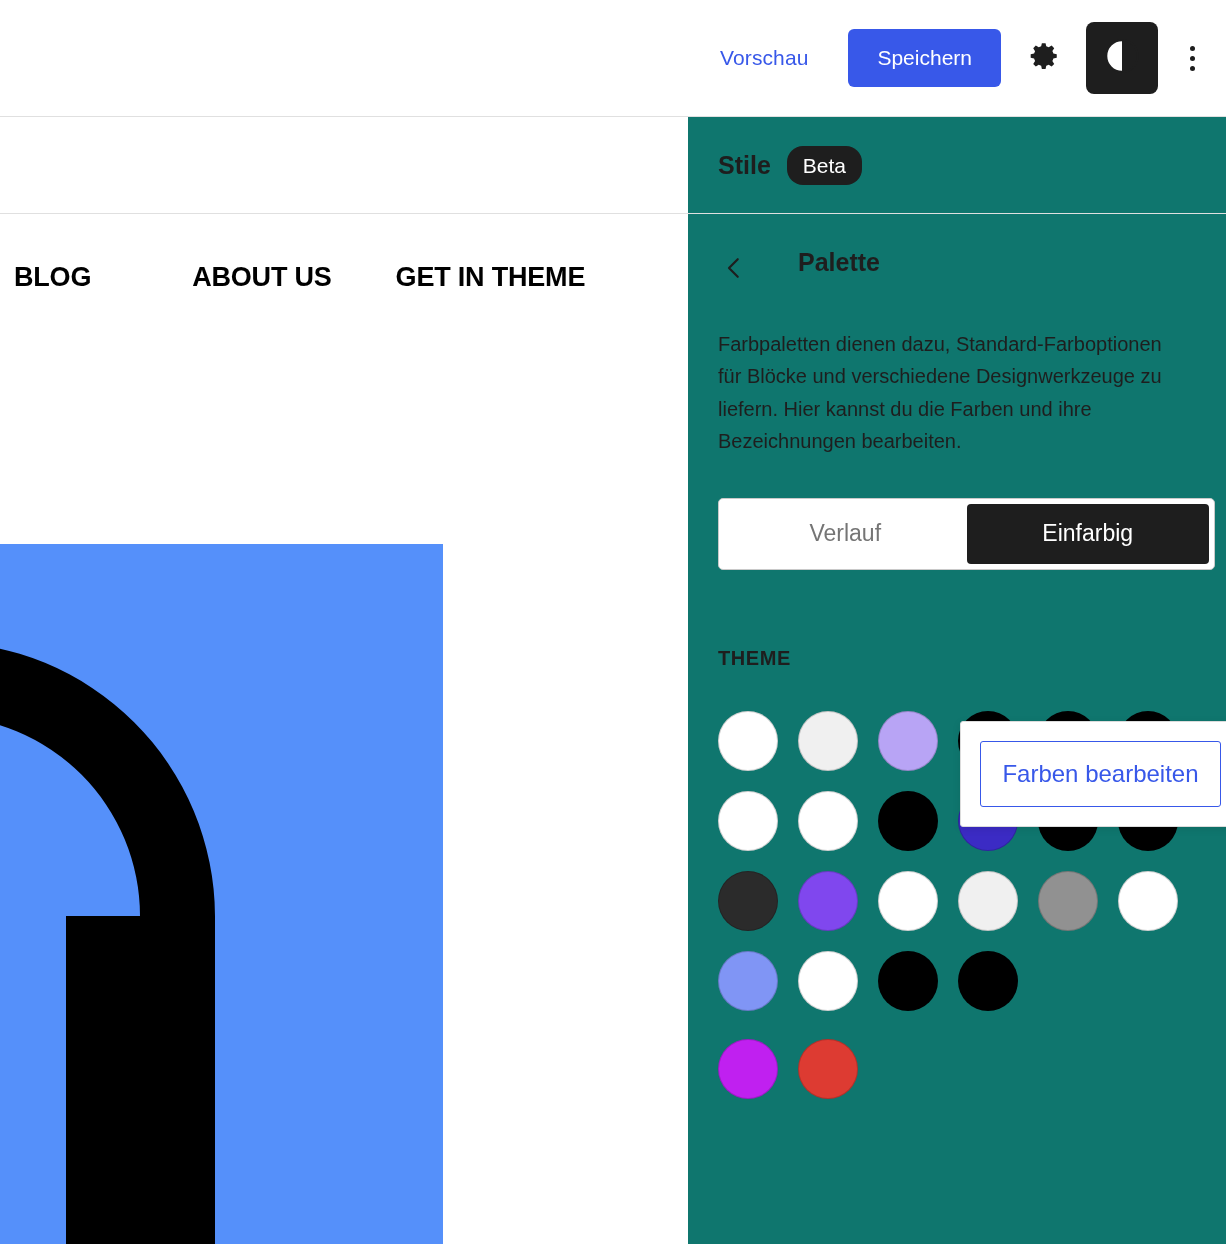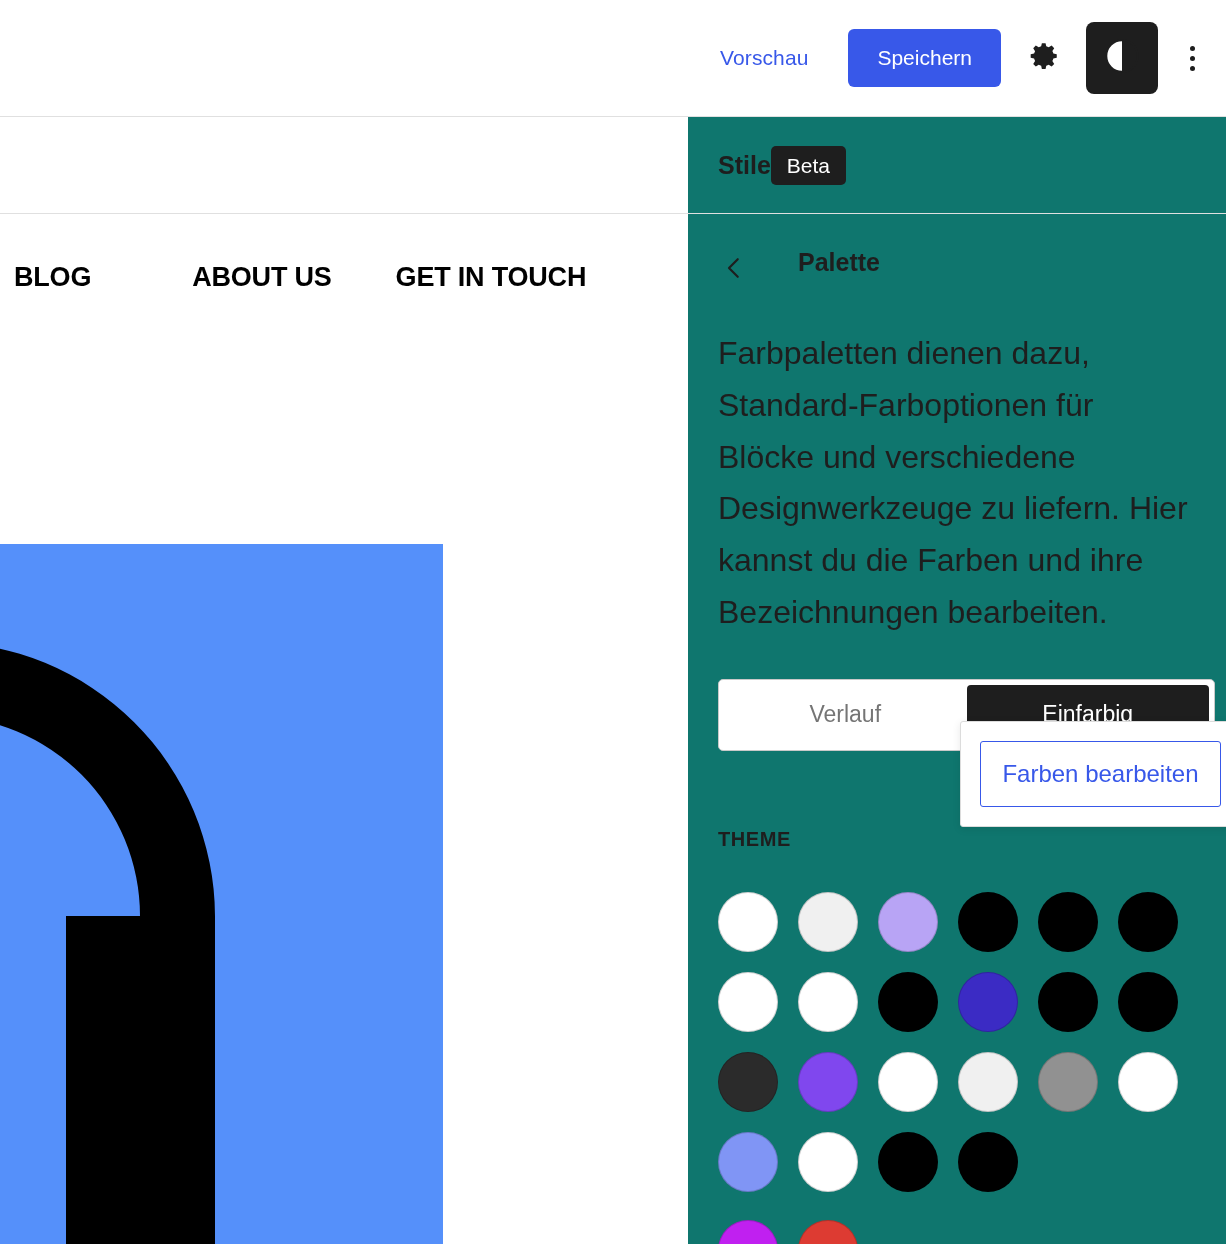--- a/index.html
+++ b/index.html
@@ -76,38 +76,38 @@
   .sidebar {
     position: absolute; left: 688px; top: 117px;
     width: 669px; height: 1127px; background: #0f766e;
   }
   .sb-header {
     height: 97px; display: flex; align-items: center;
     padding: 0 22px 0 30px; border-bottom: 1px solid #e0e0e0;
   }
   .sb-title { font-size: 25px; font-weight: bold; color: #1e1e1e; }
   .sb-beta {
-    background: #1e1e1e; color: #ffffff;
-    font-size: 21px; padding: 9px 16px; border-radius: 5px; line-height: 1;
+    margin-left: 16px; background: #1e1e1e; color: #ffffff;
+    font-size: 21px; padding: 9px 16px; border-radius: 16px; line-height: 1;
   }
   .sb-spacer { flex: 1; }
   .sb-kebab { width: 48px; height: 56px;
     display: flex; flex-direction: column; align-items: center; justify-content: center;
     gap: 5px; cursor: pointer; }
   .sb-kebab i { display: block; width: 5px; height: 5px; border-radius: 50%; background: #1e1e1e; }
   .sb-close { width: 52px; height: 52px; margin-left: 18px; cursor: pointer;
     display: flex; align-items: center; justify-content: center; }
 
   .sb-nav { display: flex; padding: 34px 30px 0 30px; }
   .sb-back { width: 44px; height: 44px; display: flex; align-items: center;
     justify-content: center; cursor: pointer; margin-left: -6px; }
   .sb-navtitle { font-size: 25px; font-weight: bold; color: #1e1e1e; margin-left: 42px; }
 
   .sb-desc {
-    margin: 36px 30px 0 30px; font-size: 32px; line-height: 1.62;
+    margin: 36px 30px 0 30px; font-size: 20px; line-height: 1.62;
     color: #1e1e1e; width: 470px;
   }
 
   .seg {
     margin: 40px 30px 0 30px; width: 497px; height: 72px;
     border: 1px solid #c9c9c9; border-radius: 5px;
     display: flex; align-items: center; padding: 5px; background: #ffffff;
   }
   .seg-btn {
     flex: 1; height: 100%; display: flex; align-items: center; justify-content: center;
@@ -193,21 +193,21 @@
       <i></i>
     </div>
   </div>
 
   <div class="canvas">
     <div class="canvas-topstrip"></div>
 
     <div class="site-nav">
       <a class="nav-i0" href="#">BLOG</a>
       <a class="nav-i1" href="#">ABOUT US</a>
-      <a class="nav-i2" href="#">GET IN TOUCH</a>
+      <a class="nav-i2" href="#">GET IN THEME</a>
     </div>
 
     <div class="hero">
       <svg width="443" height="700" viewBox="0 0 443 700">
         <path d="M -60 98 L -60 172 A 200 200 0 0 1 140 372 L 140 700 L 215 700 L 215 372 A 275 275 0 0 0 -60 98 Z" fill="#000000"></path>
         <rect x="66" y="372" width="75" height="330" fill="#000000"></rect>
       </svg>
     </div>
   </div>
 

